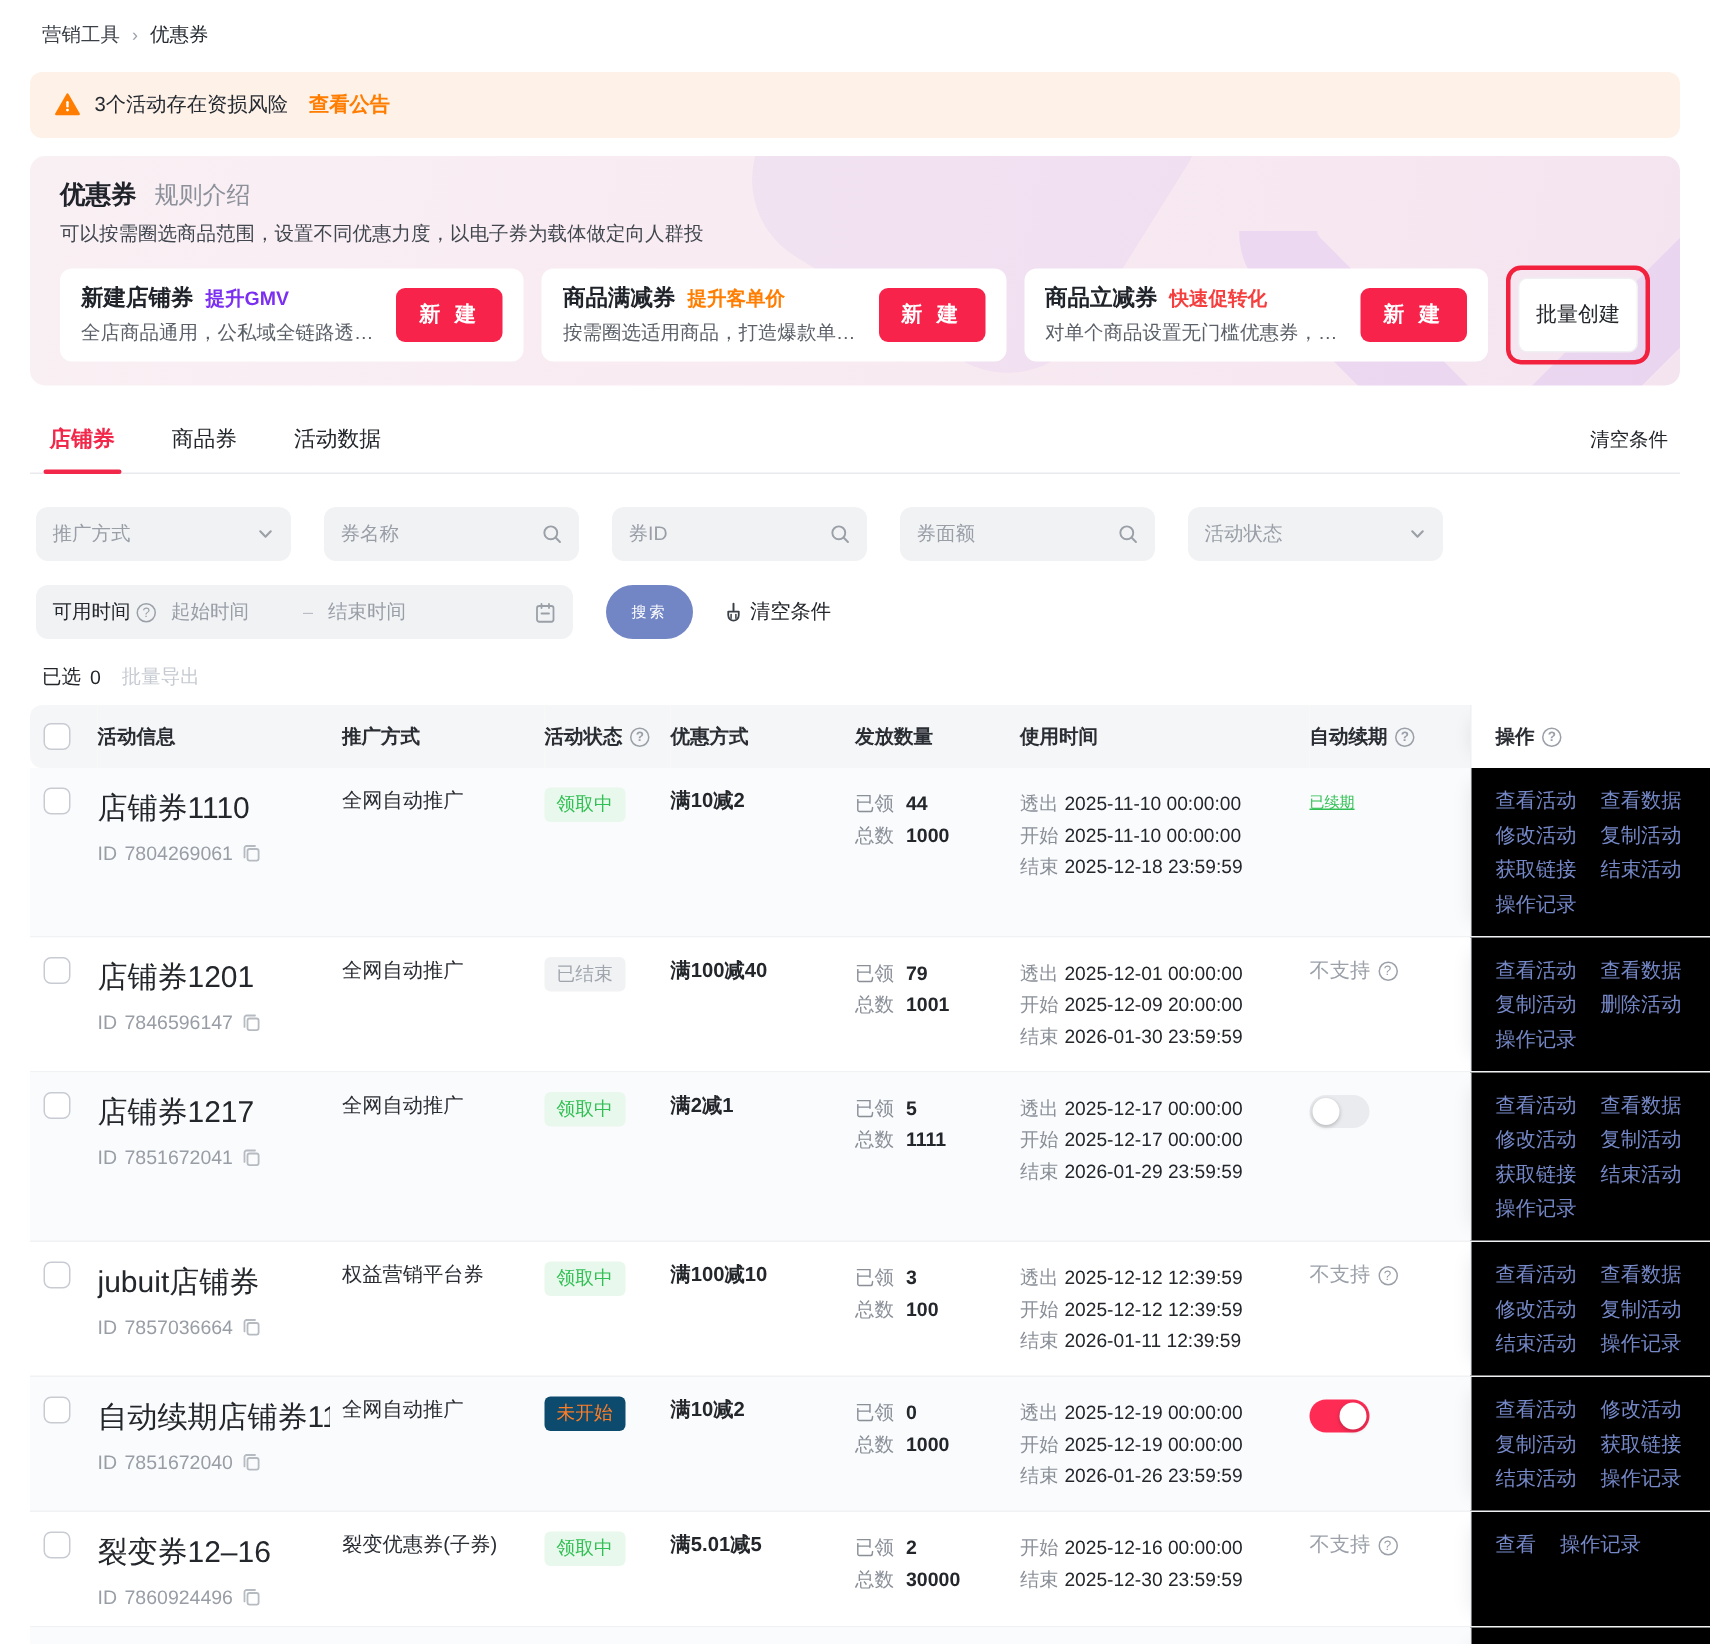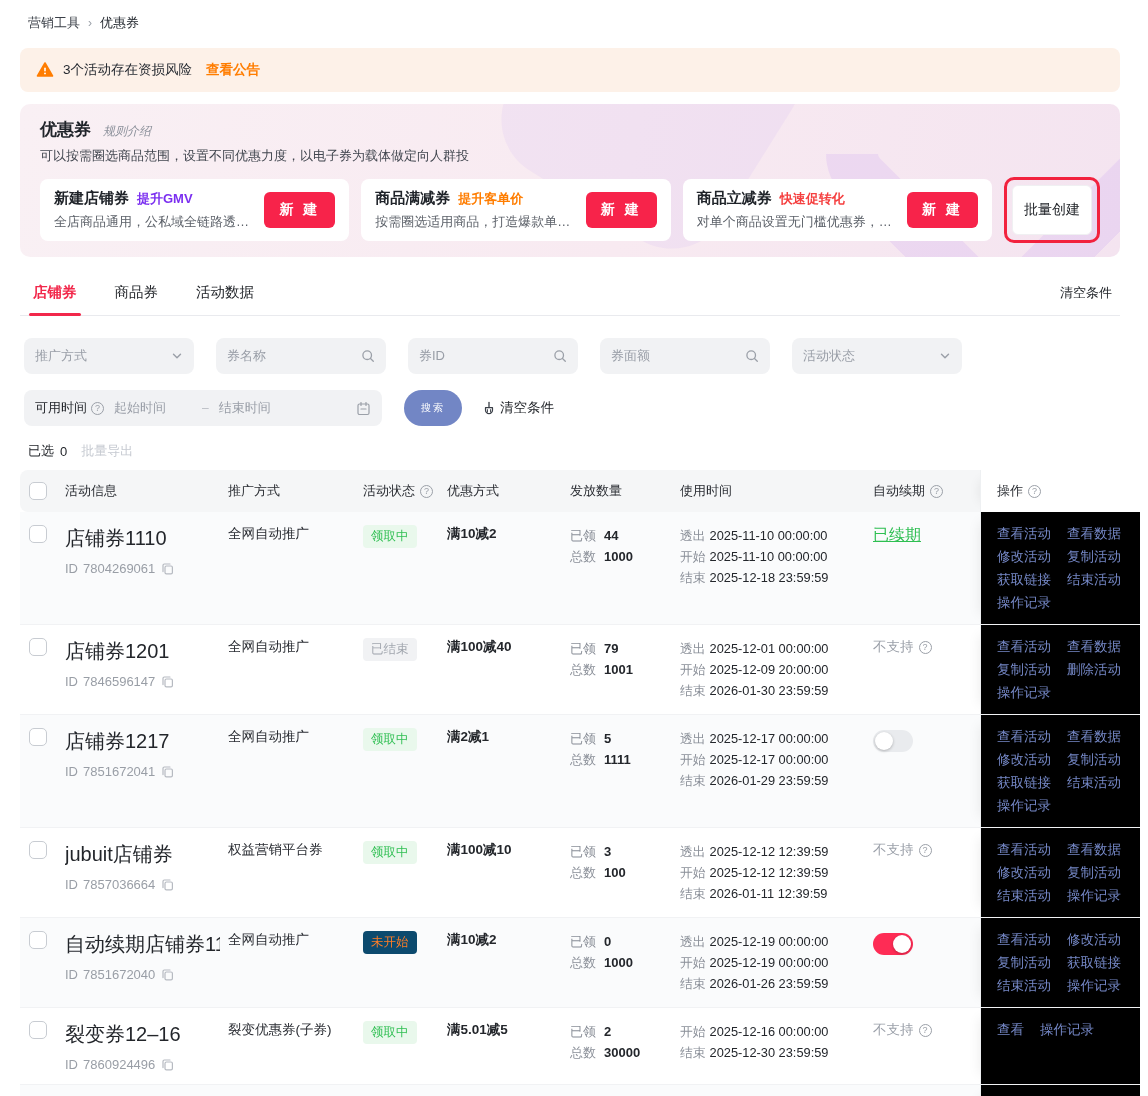--- a/index.html
+++ b/index.html
@@ -22,21 +22,21 @@
   
   .hero { margin:12px 20px 0; border-radius:10px; position:relative; overflow:hidden;
     background:linear-gradient(100deg,#f9f0f4 0%,#f8eaf1 55%,#f4e4f0 100%); padding:14px 20px 14px; }
   .deco1 { position:absolute; right:-20px; top:-90px; width:280px; height:280px;
     border:52px solid rgba(186,140,240,.16); border-radius:58px; transform:rotate(45deg);
     border-left-color:transparent; border-top-color:transparent; }
   .deco2 { position:absolute; left:46%; top:-130px; width:250px; height:250px;
     background:rgba(190,150,242,.10); border-radius:60px; transform:rotate(32deg); }
   .hero-head { display:flex; align-items:baseline; gap:12px; position:relative; }
   .hero-title { font-size:17px; font-weight:700; color:#20242a; }
-  .hero-sub { font-size:12px; color:#8b909a; cursor:pointer;font-style:italic; }
+  .hero-sub { font-size:16px; color:#8b909a; cursor:pointer; }
   .hero-desc { margin-top:6px; font-size:13px; color:#41464f; position:relative; }
   .hero-cards { margin-top:12px; display:flex; gap:12px; position:relative; align-items:center; }
   .hcard { width:320px; background:#fff; border-radius:8px; padding:10px 14px;
     display:flex; align-items:center; justify-content:space-between; min-height:62px; }
   .hcard-l { min-width:0; }
   .hcard-titlerow { display:flex; align-items:baseline; gap:8px; }
   .hcard-title { font-size:15px; font-weight:700; color:#20242a; white-space:nowrap; }
   .hcard-tag { font-size:13px; font-weight:600; white-space:nowrap; }
   .hcard-desc { margin-top:5px; font-size:13px; color:#5c6169; white-space:nowrap;
     overflow:hidden; text-overflow:ellipsis; max-width:205px; }
@@ -76,21 +76,21 @@
   
   .selection-row { margin:16px 20px 0 28px; font-size:13px; display:flex; align-items:center; gap:6px; }
   .sel-label { color:#23262b; }
   .sel-count { color:#23262b; }
   .export-link { color:#c6cad1; margin-left:8px; }
 
   
   .table { margin:10px 0 0 20px; width:1128px; }
   .thead, .trow { display:grid;
     grid-template-columns:45px 163px 135px 84px 123px 110px 193px 107px minmax(0,1fr); }
-  .thead { height:42px; align-items:center; font-size:13px; color:#2a2d33; font-weight:400; }
+  .thead { height:42px; align-items:center; font-size:13px; color:#2a2d33; font-weight:700; }
   .th { background:#f5f6f7; height:42px; display:flex; align-items:center; }
   .th:first-child { border-radius:8px 0 0 8px; padding-left:9px; }
   .th .help { margin-left:5px; }
   .th-ops { background:#fff; border-left:1px solid #eef0f2; padding-left:16px;
     box-shadow:-10px 0 12px -10px rgba(0,0,0,.08); }
   .trow { border-bottom:1px solid #f1f2f4; background:#fff; }
   .trow.striped { background:#fafbfc; }
   .cell { padding-top:13px; padding-bottom:12px; padding-right:8px; min-width:0; }
   .c-cb { padding-left:9px; }
   .cb { display:inline-block; width:18px; height:18px; border:1.5px solid #c8ccd2; border-radius:5px;
@@ -103,21 +103,21 @@
   .b-active { color:#2fbf52; background:#e9f8ec; }
   .b-ended { color:#a1a6ae; background:#f1f2f4; }
   .b-pending { color:#ff7d26; background:#0c4a6e; }
   .c-disc { font-size:13.5px; font-weight:600; color:#23262b; white-space:nowrap; }
   .qline { display:flex; gap:8px; font-size:13px; line-height:21px; white-space:nowrap; }
   .qlabel { color:#8a8f98; }
   .qval { color:#23262b; font-weight:600; }
   .tline { display:flex; gap:4px; font-size:12.8px; line-height:21px; white-space:nowrap; }
   .tlabel2 { color:#8a8f98; }
   .tval { color:#23262b; }
-  .renew-green { color:#2fbf52; font-size:16px;text-decoration:underline; }
+  .renew-green { color:#2fbf52; font-size:10px;text-decoration:underline; }
   .renew-no { color:#9ba0a9; font-size:13.5px; display:flex; align-items:center; gap:5px; }
   .toggle { width:40px; height:22px; border-radius:11px; background:#e9ebee; position:relative;
     cursor:pointer; margin-top:2px; }
   .toggle .knob { position:absolute; top:2px; left:2px; width:18px; height:18px; border-radius:50%;
     background:#fff; box-shadow:0 1px 3px rgba(0,0,0,.25); }
   .toggle.on { background:#fe2c55; }
   .toggle.on .knob { left:auto; right:2px; }
   .c-ops { background:#000000; border-left:1px solid #eef0f2; padding-left:16px; padding-right:12px;
     box-shadow:-10px 0 12px -10px rgba(0,0,0,.08); display:flex; flex-wrap:wrap;
     align-content:flex-start; column-gap:16px; row-gap:5px; max-width:100%; }

